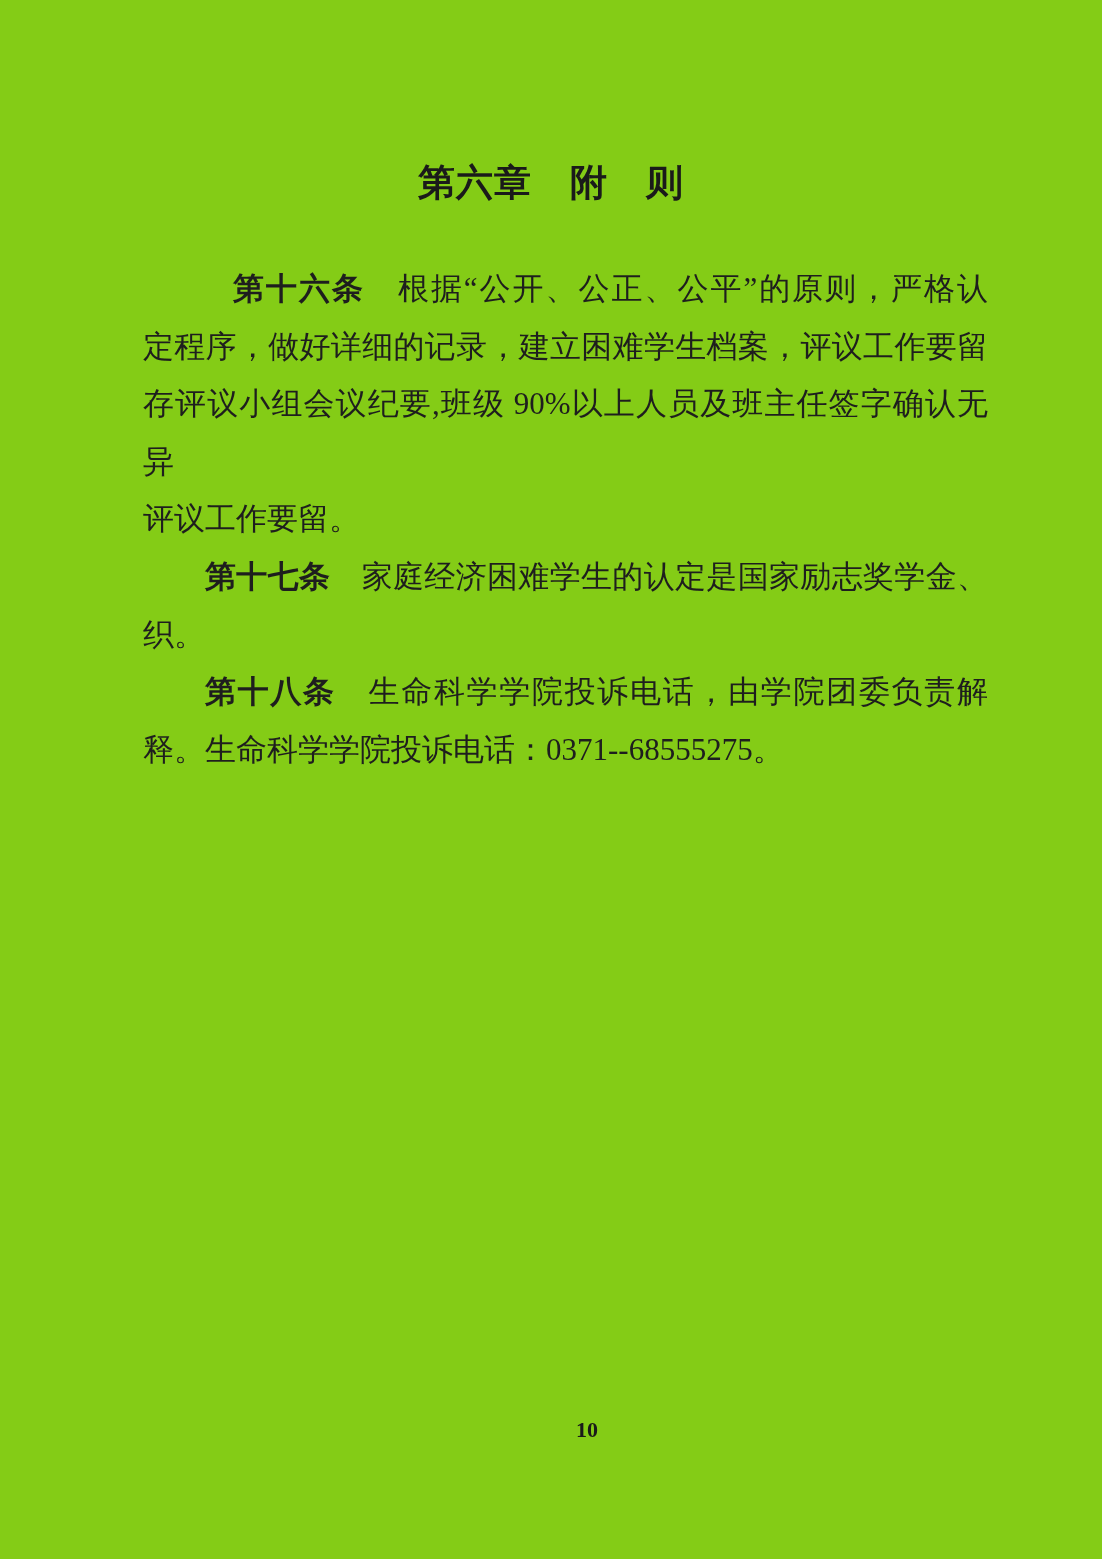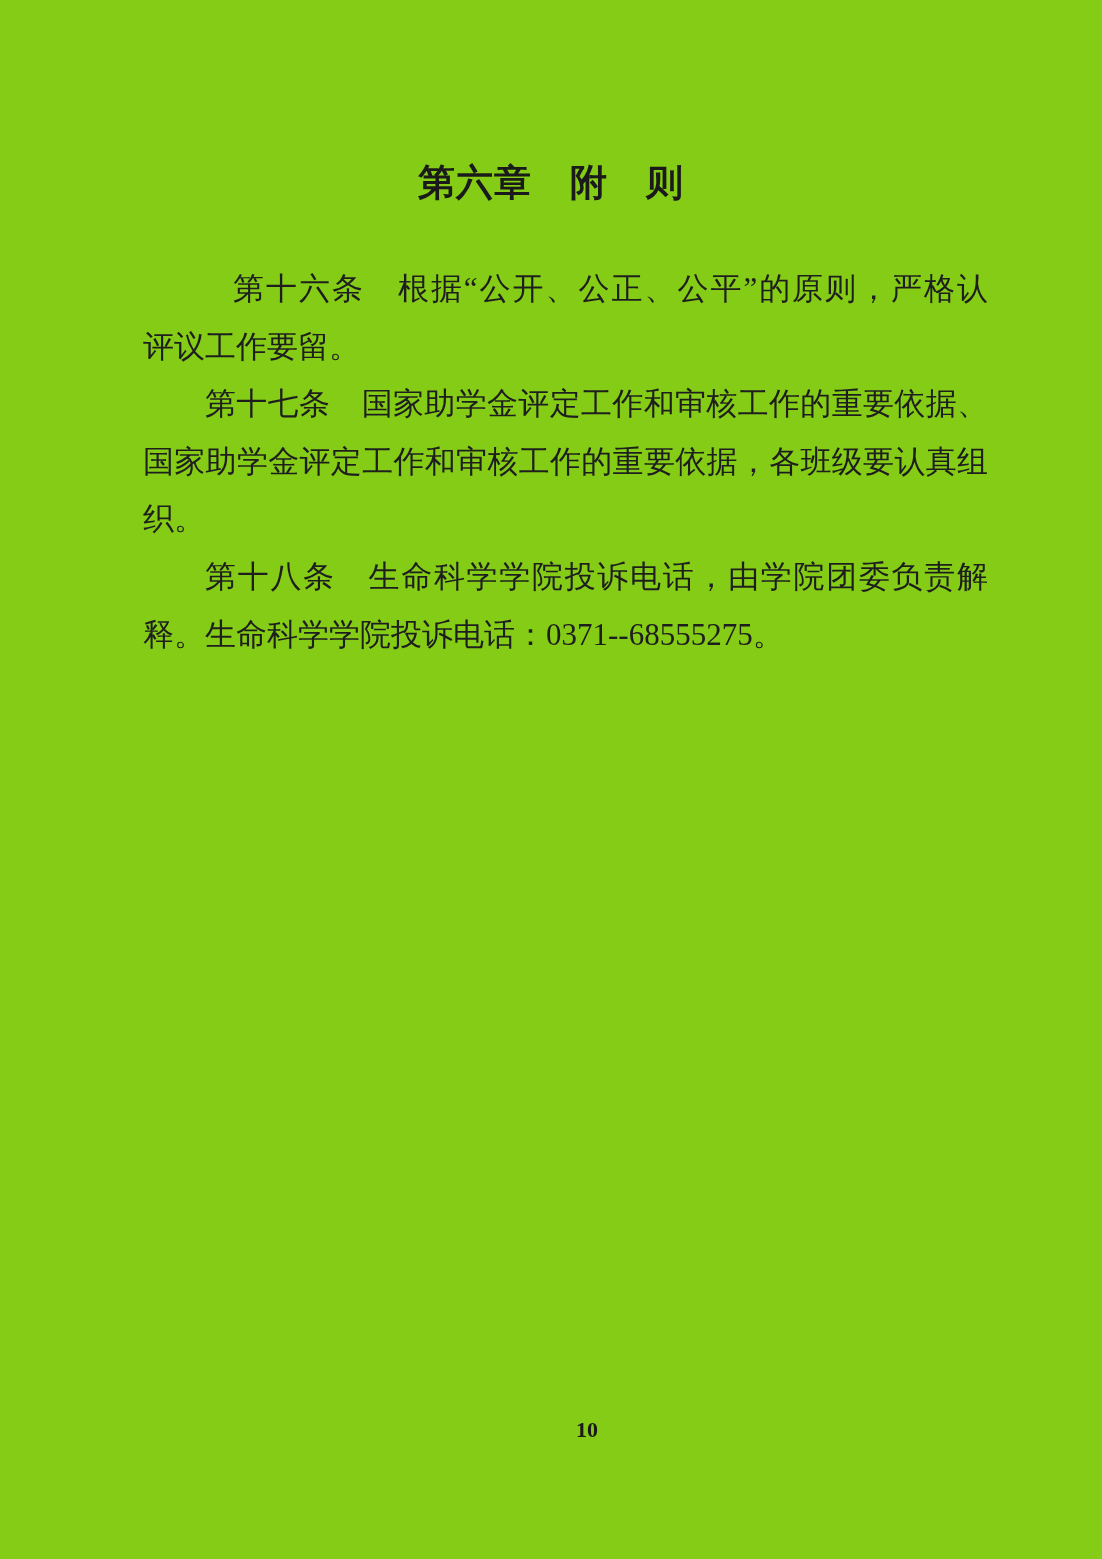--- a/index.html
+++ b/index.html
@@ -31,21 +31,21 @@
     left: 143px;
     width: 845px;
     font-size: 31px;
     line-height: 57.6px;
   }
   .para { margin: 0; padding: 0; }
   .line { display: block; }
   .j { text-align: justify; text-align-last: justify; }
   .ind16 { padding-left: 90px; }
   .ind2  { padding-left: 62px; }
-  .label { font-weight: 400; }
+  .label { font-weight: 700; }
   .pagenum {
     position: absolute;
     top: 1417px;
     left: 0;
     width: 100%;
     text-align: center;
     font-size: 22px;
     font-weight: 700;
     color: #1a1a1a;
     padding-left: 36px;
@@ -55,26 +55,27 @@
 <body>
 
 <div class="page">
 
   <h1 class="title">第六章　附　则</h1>
 
   <div class="content">
 
     <div class="para">
       <div class="line j ind16"><span class="label">第十六条</span><span>　根据“公开、公正、公平”的原则，严格认</span></div>
+      <div class="line j">定程序，做好详细的记录，建立困难学生档案，评议工作要留</div>
+      <div class="line j">存评议小组会议纪要,班级 90%以上人员及班主任签字确认无异</div>
       <div class="line">评议工作要留。</div>
     </div>
 
     <div class="para">
-      <div class="line j ind2"><span class="label">第十七条</span><span>　国家助学金评定工作和审核工作的重要依据、</span></div>
-      <div class="line j">国家助学金评定工作和审核工作的重要依据，各班级要认真组</div>
+      <div class="line j ind2"><span class="label">第十七条</span><span>　家庭经济困难学生的认定是国家励志奖学金、</span></div>
       <div class="line">织。</div>
     </div>
 
     <div class="para">
       <div class="line j ind2"><span class="label">第十八条</span><span>　生命科学学院投诉电话，由学院团委负责解</span></div>
       <div class="line">释。生命科学学院投诉电话：0371--68555275。</div>
     </div>
 
   </div>
 

